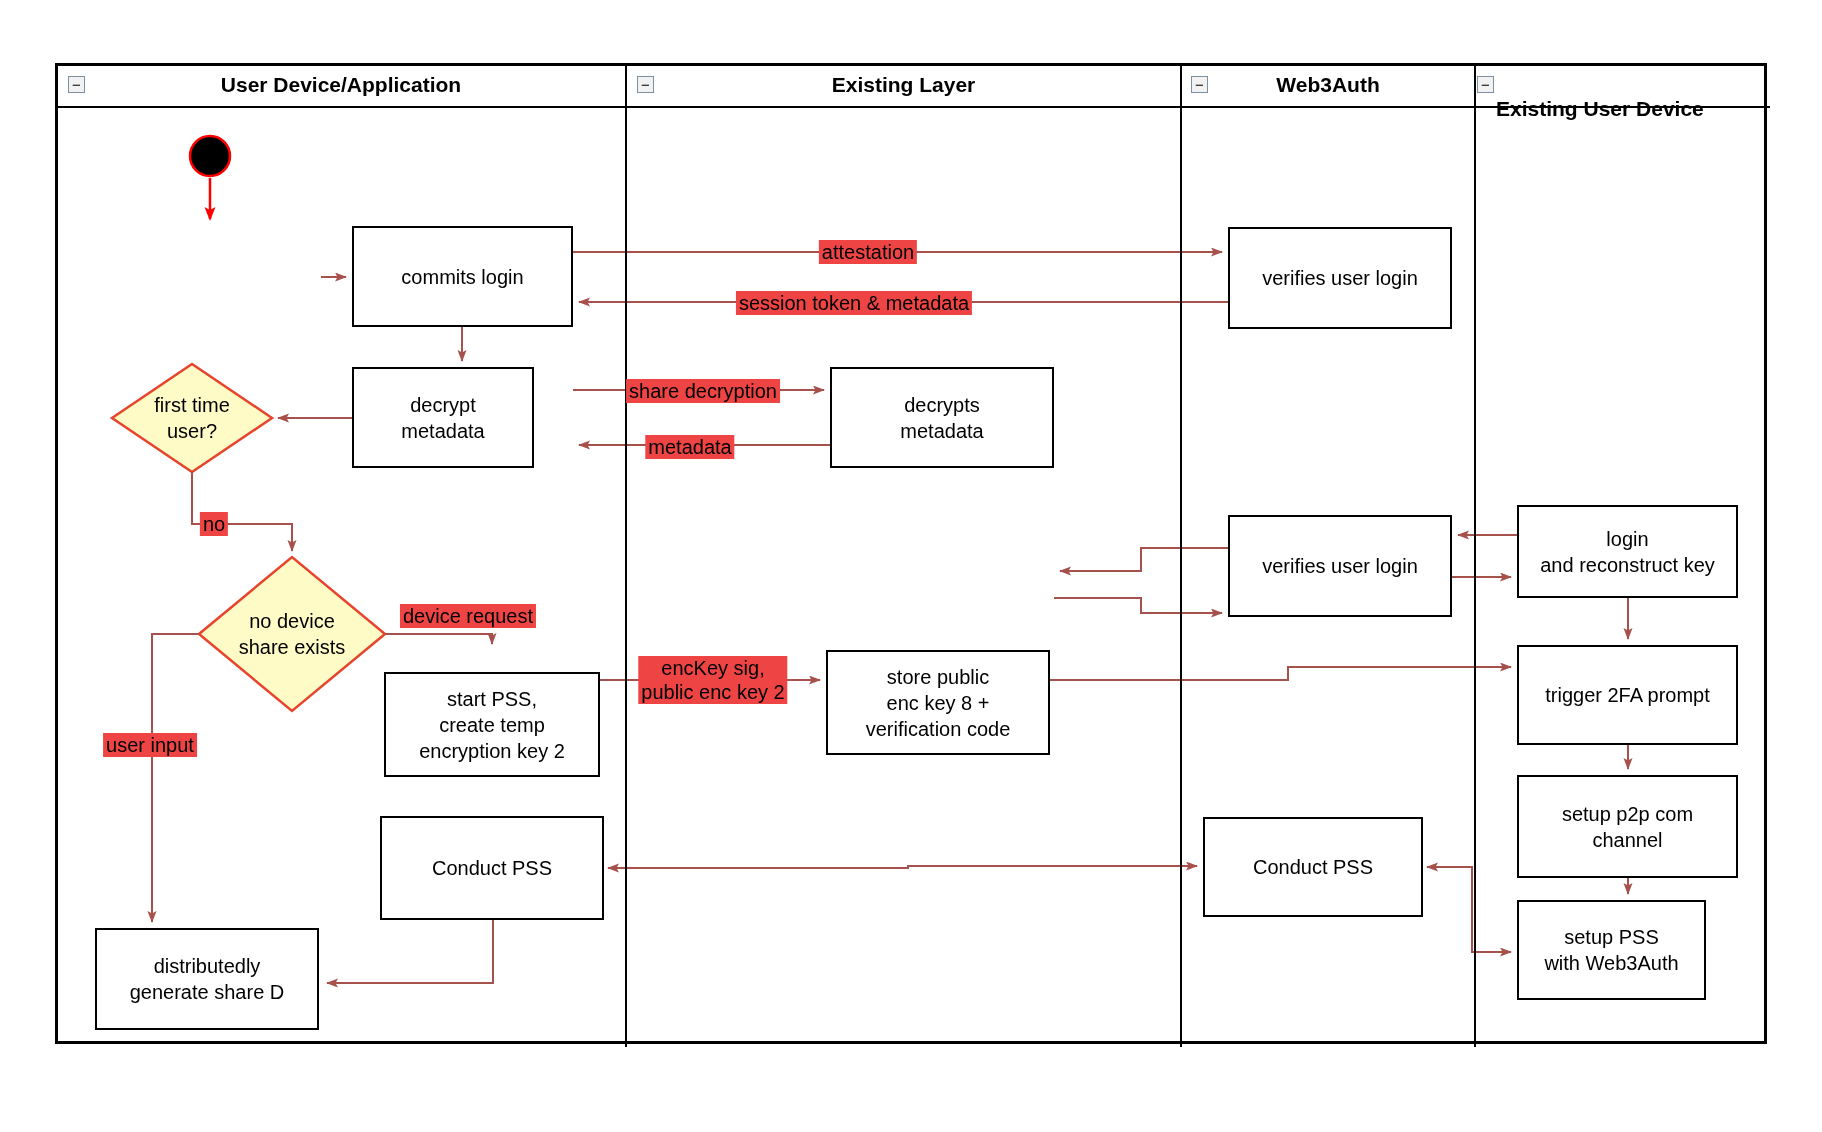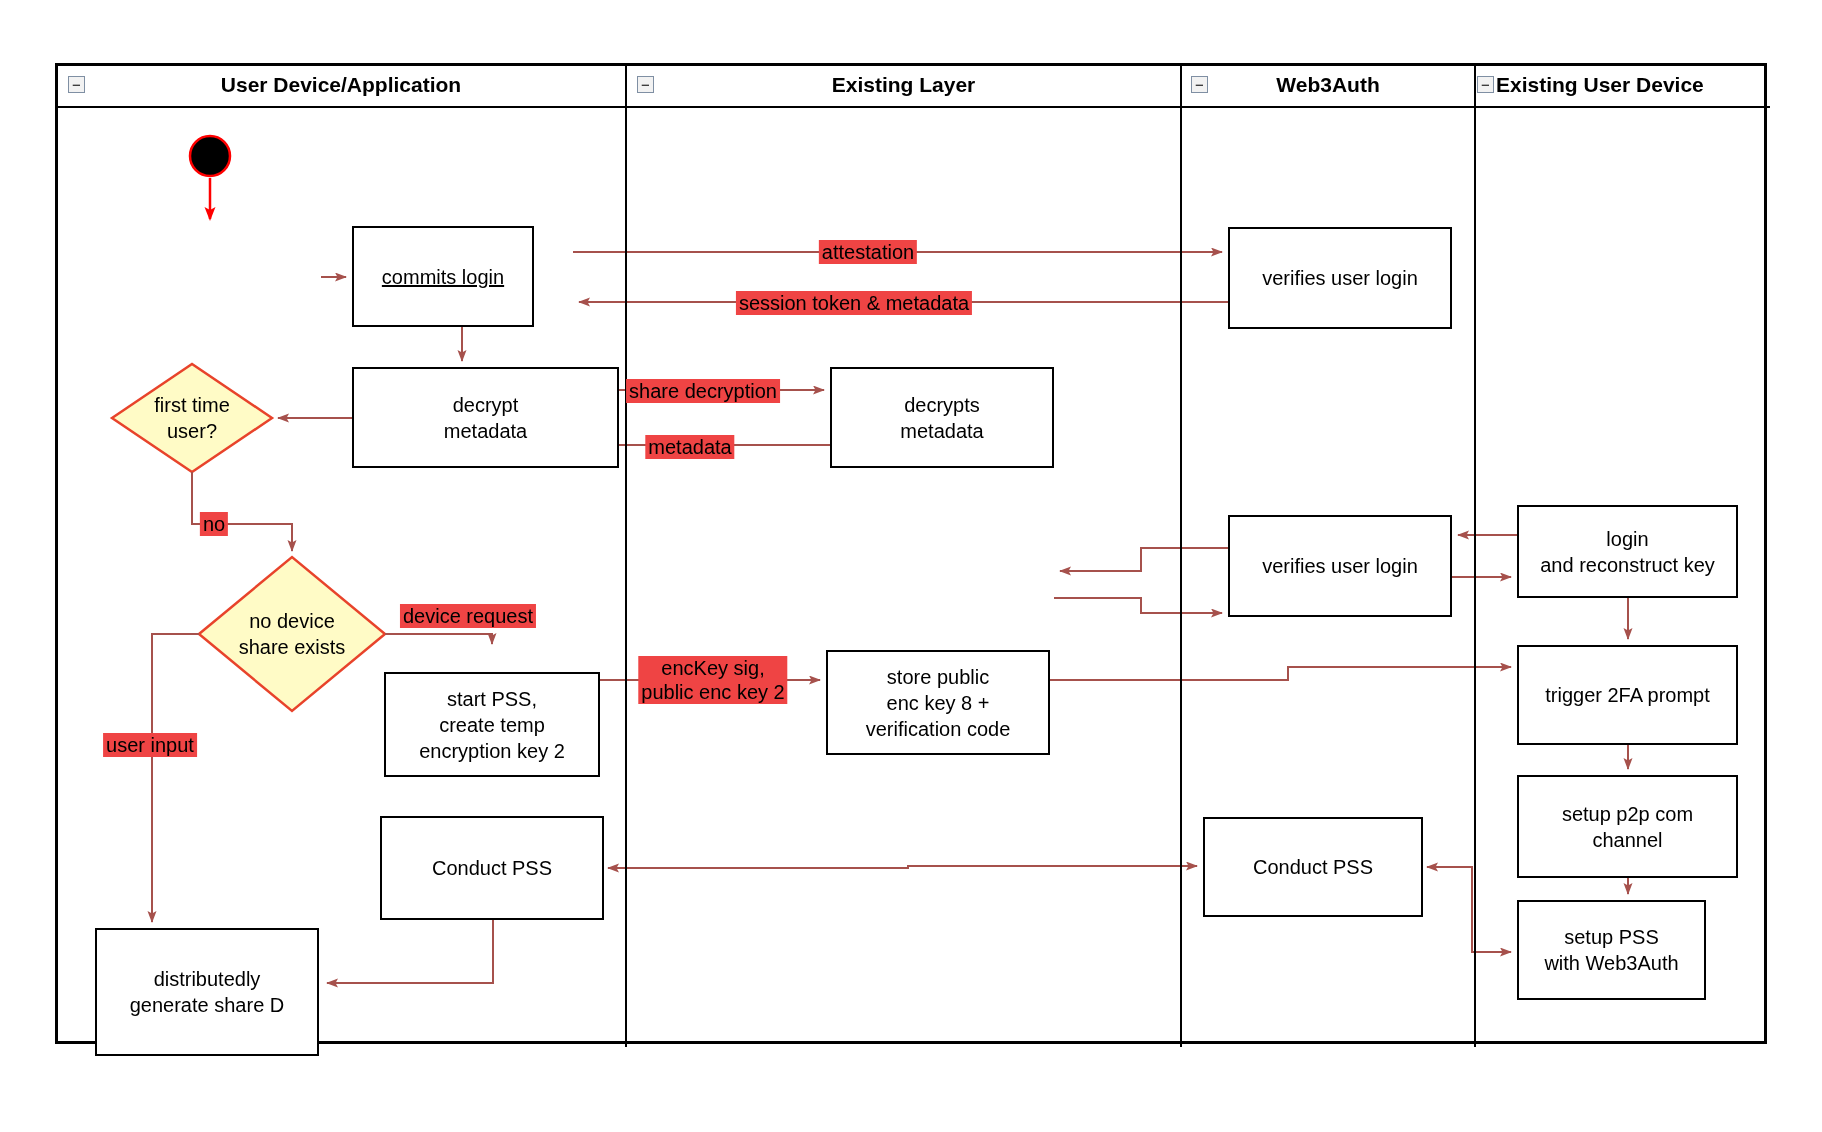--- a/index.html
+++ b/index.html
@@ -80,45 +80,45 @@
 
   <div class="lane-header" style="left:57px;width:568px;">
     <span>User Device/Application</span>
   </div>
   <div class="lane-header" style="left:627px;width:553px;">
     <span>Existing Layer</span>
   </div>
   <div class="lane-header" style="left:1182px;width:292px;">
     <span>Web3Auth</span>
   </div>
-  <div class="lane-header left" style="left:1496px;width:272px;">
+  <div class="lane-header left" style="left:1496px;width:272px;margin-top:24px;">
     <span>Existing User Device</span>
   </div>
 
   <div class="collapse" style="left:68px;top:76px;">
       <span>−</span>
     </div>
   <div class="collapse" style="left:637px;top:76px;">
       <span>−</span>
     </div>
   <div class="collapse" style="left:1191px;top:76px;">
       <span>−</span>
     </div>
   <div class="collapse" style="left:1477px;top:76px;">
       <span>−</span>
     </div>
 
-  <div class="node" style="left:352px;top:226px;width:182px;height:101px;text-decoration:underline;">commits login</div>
-  <div class="node" style="left:352px;top:367px;width:267px;height:101px;">decrypt
+  <div class="node" style="left:352px;top:226px;width:221px;height:101px;">commits login</div>
+  <div class="node" style="left:352px;top:367px;width:182px;height:101px;">decrypt
 metadata</div>
   <div class="node" style="left:384px;top:648px;width:216px;height:105px;margin-top:24px;">start PSS,
 create temp
 encryption key 2</div>
   <div class="node" style="left:380px;top:816px;width:224px;height:104px;">Conduct PSS</div>
-  <div class="node" style="left:95px;top:928px;width:224px;height:128px;">distributedly
+  <div class="node" style="left:95px;top:928px;width:224px;height:102px;">distributedly
 generate share D</div>
 
   <div class="dtext" style="left:192px;top:418px;">first time
 user?</div>
   <div class="dtext" style="left:292px;top:634px;">no device
 share exists</div>
 
   <div class="node" style="left:830px;top:367px;width:224px;height:101px;">decrypts
 metadata</div>
   <div class="node" style="left:826px;top:650px;width:224px;height:105px;">store public

